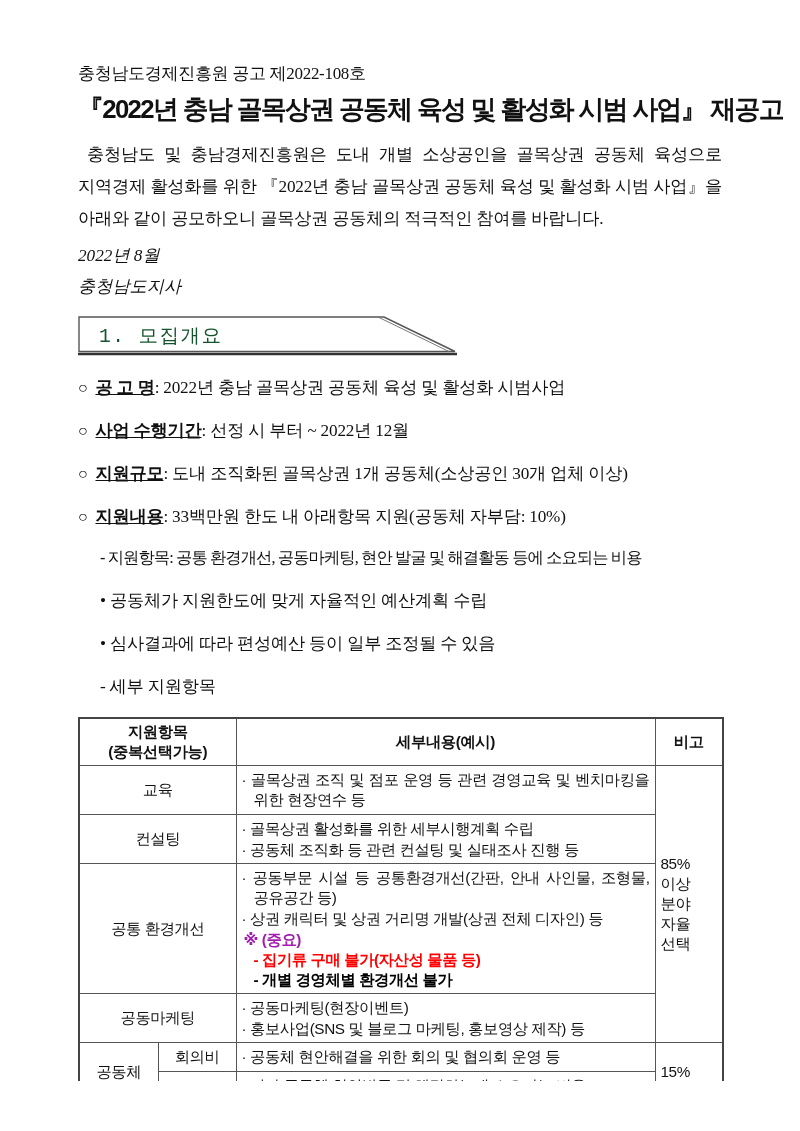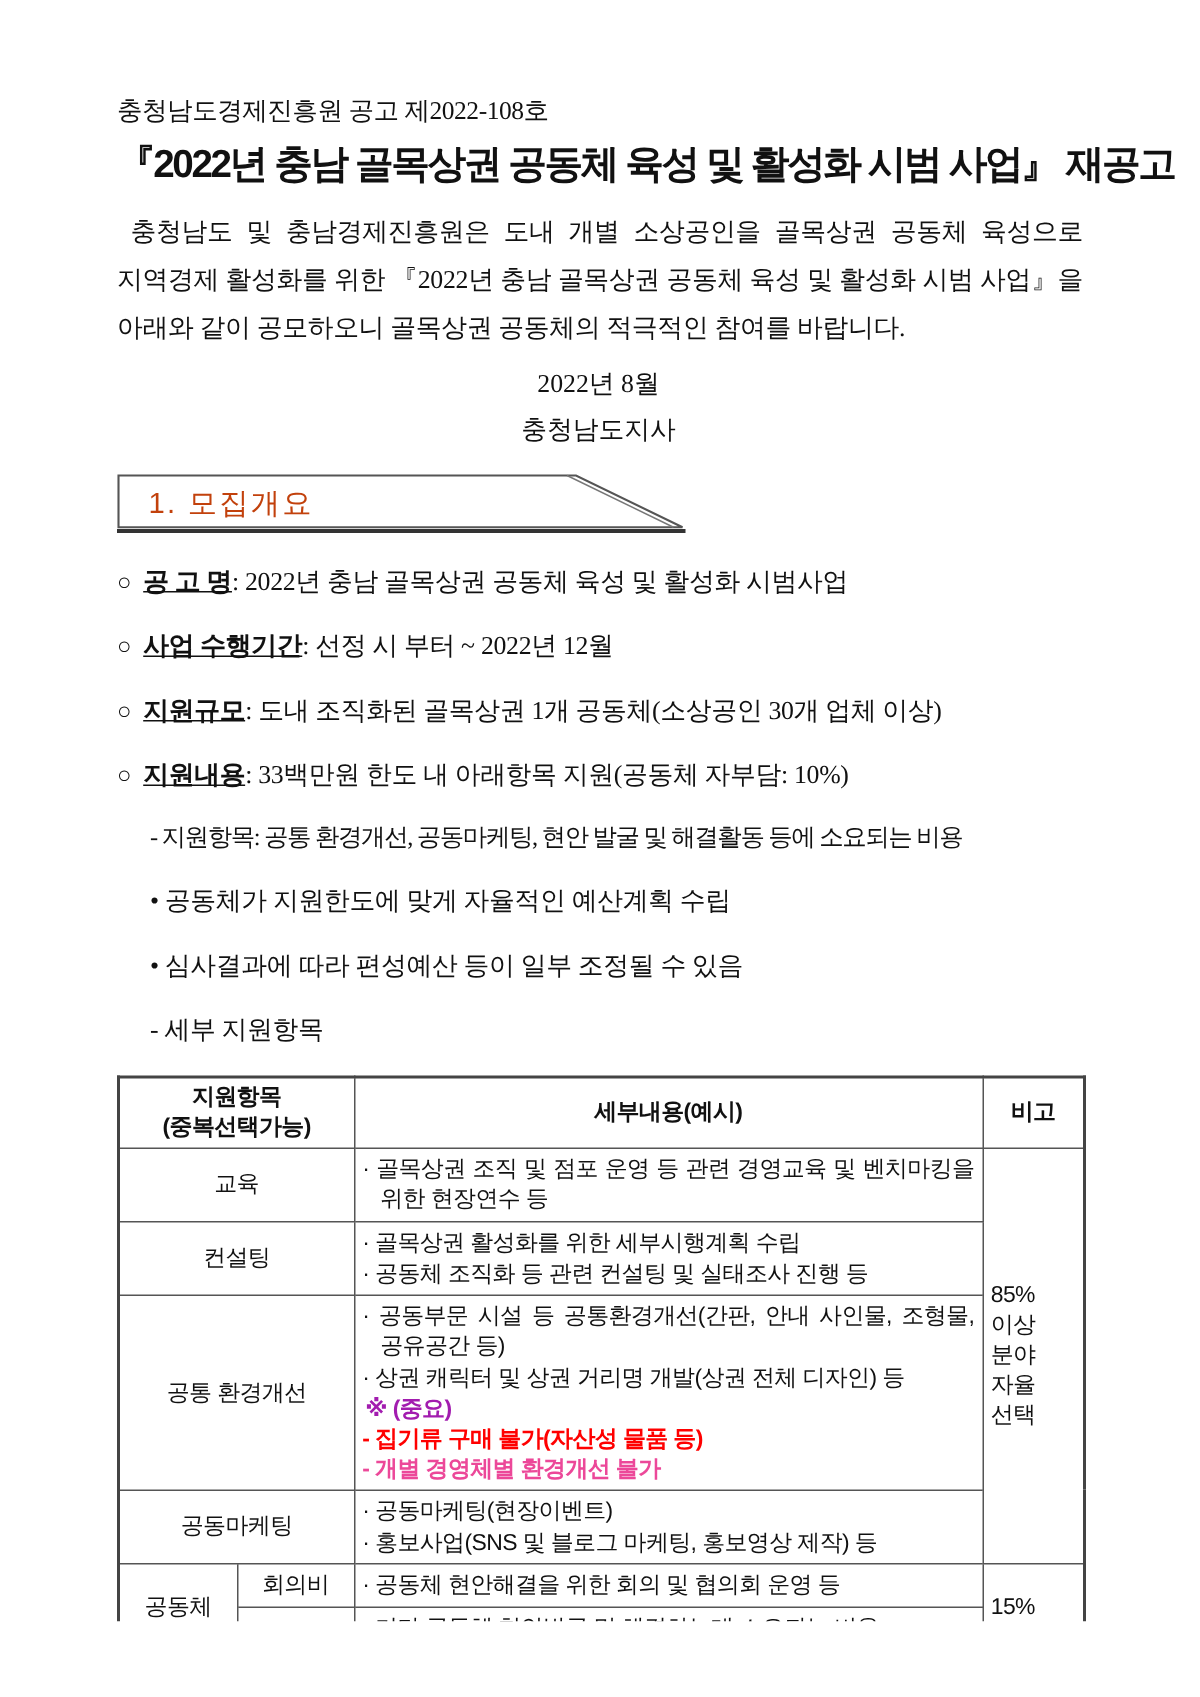--- a/index.html
+++ b/index.html
@@ -33,40 +33,41 @@
   .intro {
     font-size: 17.2px;
     line-height: 1.86;
     text-align: justify;
     text-indent: 9px;
     letter-spacing: -0.2px;
     word-break: keep-all;
     margin: 0 0 6px 0;
   }
   .sign-block {
-    text-align: center;
+    text-align: left;
     font-size: 17.2px;
     line-height: 1.78;
     margin: 0 2px 14px 0;
+    font-style: italic;
   }
   .section-banner {
     position: relative;
     width: 380px;
     height: 40px;
     margin: 6px 0 18px 0;
   }
   .section-banner svg { display: block; }
   .section-banner .label {
     position: absolute;
     left: 21px;
     top: 6px;
-    font-family: Liberation Sans, sans-serif;
+    font-family: Liberation Mono, monospace;
     font-size: 19.5px;
     letter-spacing: 1.5px;
-    color: #c2410c;
+    color: #14532d;
   }
   .overview { margin: 0; }
   .ov-item {
     font-size: 17.2px;
     margin: 19px 0;
     letter-spacing: -0.2px;
     word-break: keep-all;
     white-space: nowrap;
   }
   .ov-item .marker { font-size: 16px; margin-right: 8px; }
@@ -105,21 +106,21 @@
     padding: 5px 2px;
   }
   td.cat {
     text-align: center;
     white-space: pre-line;
     letter-spacing: -0.5px;
   }
   td.detail { text-align: justify; }
   .li { padding-left: 12px; text-indent: -12px; margin: 1px 0; }
   .note-title { font-weight: bold; margin-left: 2px; }
-  .note-line { font-weight: bold; margin-left: 0; }
+  .note-line { font-weight: bold; margin-left: 12px; }
   td.remark {
     white-space: pre-line;
     text-align: left;
     padding-left: 7px;
     line-height: 1.32;
     letter-spacing: -0.5px;
   }
 </style>
 </head>
 <body>
@@ -197,21 +198,21 @@
           <div class="li">· 공동체 조직화 등 관련 컨설팅 및 실태조사 진행 등</div>
         </td>
       </tr>
       <tr>
         <td class="cat" colspan="2">공통 환경개선</td>
         <td class="detail">
           <div class="li">· 공동부문 시설 등 공통환경개선(간판, 안내 사인물, 조형물, 공유공간 등)</div>
           <div class="li">· 상권 캐릭터 및 상권 거리명 개발(상권 전체 디자인) 등</div>
           <div class="note-title" style="color: #a21caf;">※ (중요)</div>
           <div class="note-line" style="color: rgb(255, 0, 0);">- 집기류 구매 불가(자산성 물품 등)</div>
-          <div class="note-line" style="color: #ec4899;">- 개별 경영체별 환경개선 불가</div>
+          <div class="note-line" style="color: #000000;">- 개별 경영체별 환경개선 불가</div>
         </td>
       </tr>
       <tr>
         <td class="cat" colspan="2">공동마케팅</td>
         <td class="detail">
           <div class="li">· 공동마케팅(현장이벤트)</div>
           <div class="li">· 홍보사업(SNS 및 블로그 마케팅, 홍보영상 제작) 등</div>
         </td>
       </tr>
       <tr>

